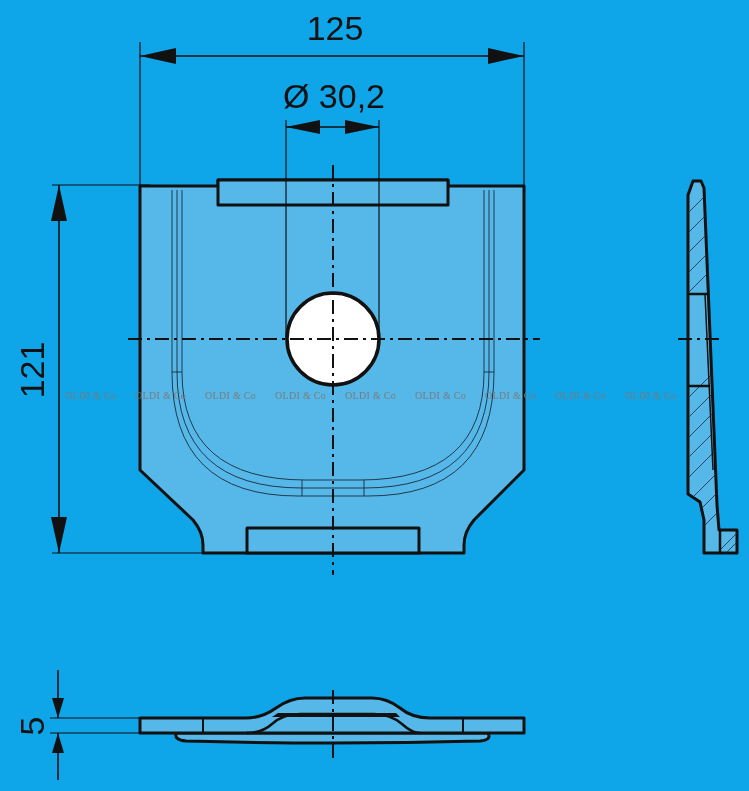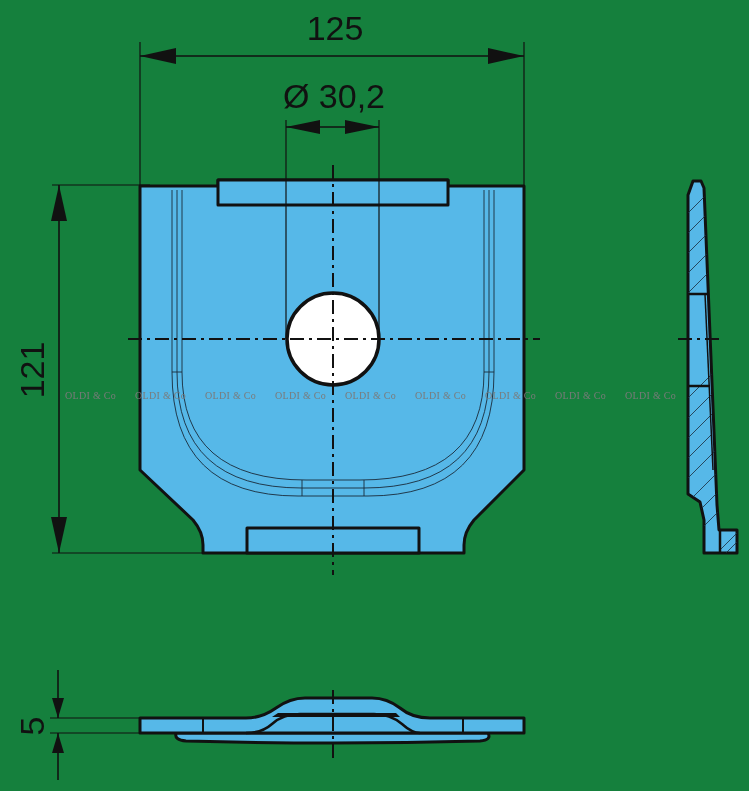--- a/index.html
+++ b/index.html
@@ -1,16 +1,16 @@
 <!DOCTYPE html>
 <html><head>
 <meta charset="utf-8">
 <style>
   html, body { margin: 0; padding: 0; background: #ffffff; }
-  .canvas { position: relative; width: 749px; height: 791px; overflow: hidden; background: #15803d; }
+  .canvas { position: relative; width: 749px; height: 791px; overflow: hidden; background: #0ea5e9; }
   svg { position: absolute; left: 0; top: 0; }
   .dim-text { font-family: "Liberation Sans", sans-serif; font-size: 34px; fill: #111; }
   .wm { font-family: "Liberation Serif", serif; font-size: 10px; fill: #7a7a7a; letter-spacing: 0.3px; }
   .part { fill: #56b8e8; stroke: #111; stroke-width: 3; stroke-linejoin: round; }
   .thin { fill: none; stroke: #1a2a3a; stroke-width: 0.9; }
   .dim { stroke: #111; stroke-width: 1.6; fill: none; }
   .ext { stroke: #111; stroke-width: 1.2; fill: none; }
   .center { stroke: #111; stroke-width: 2; fill: none; stroke-dasharray: 14 5 3 5; }
   .arrow { fill: #111; }
   .hatch { stroke: #1a2a3a; stroke-width: 0.8; }

